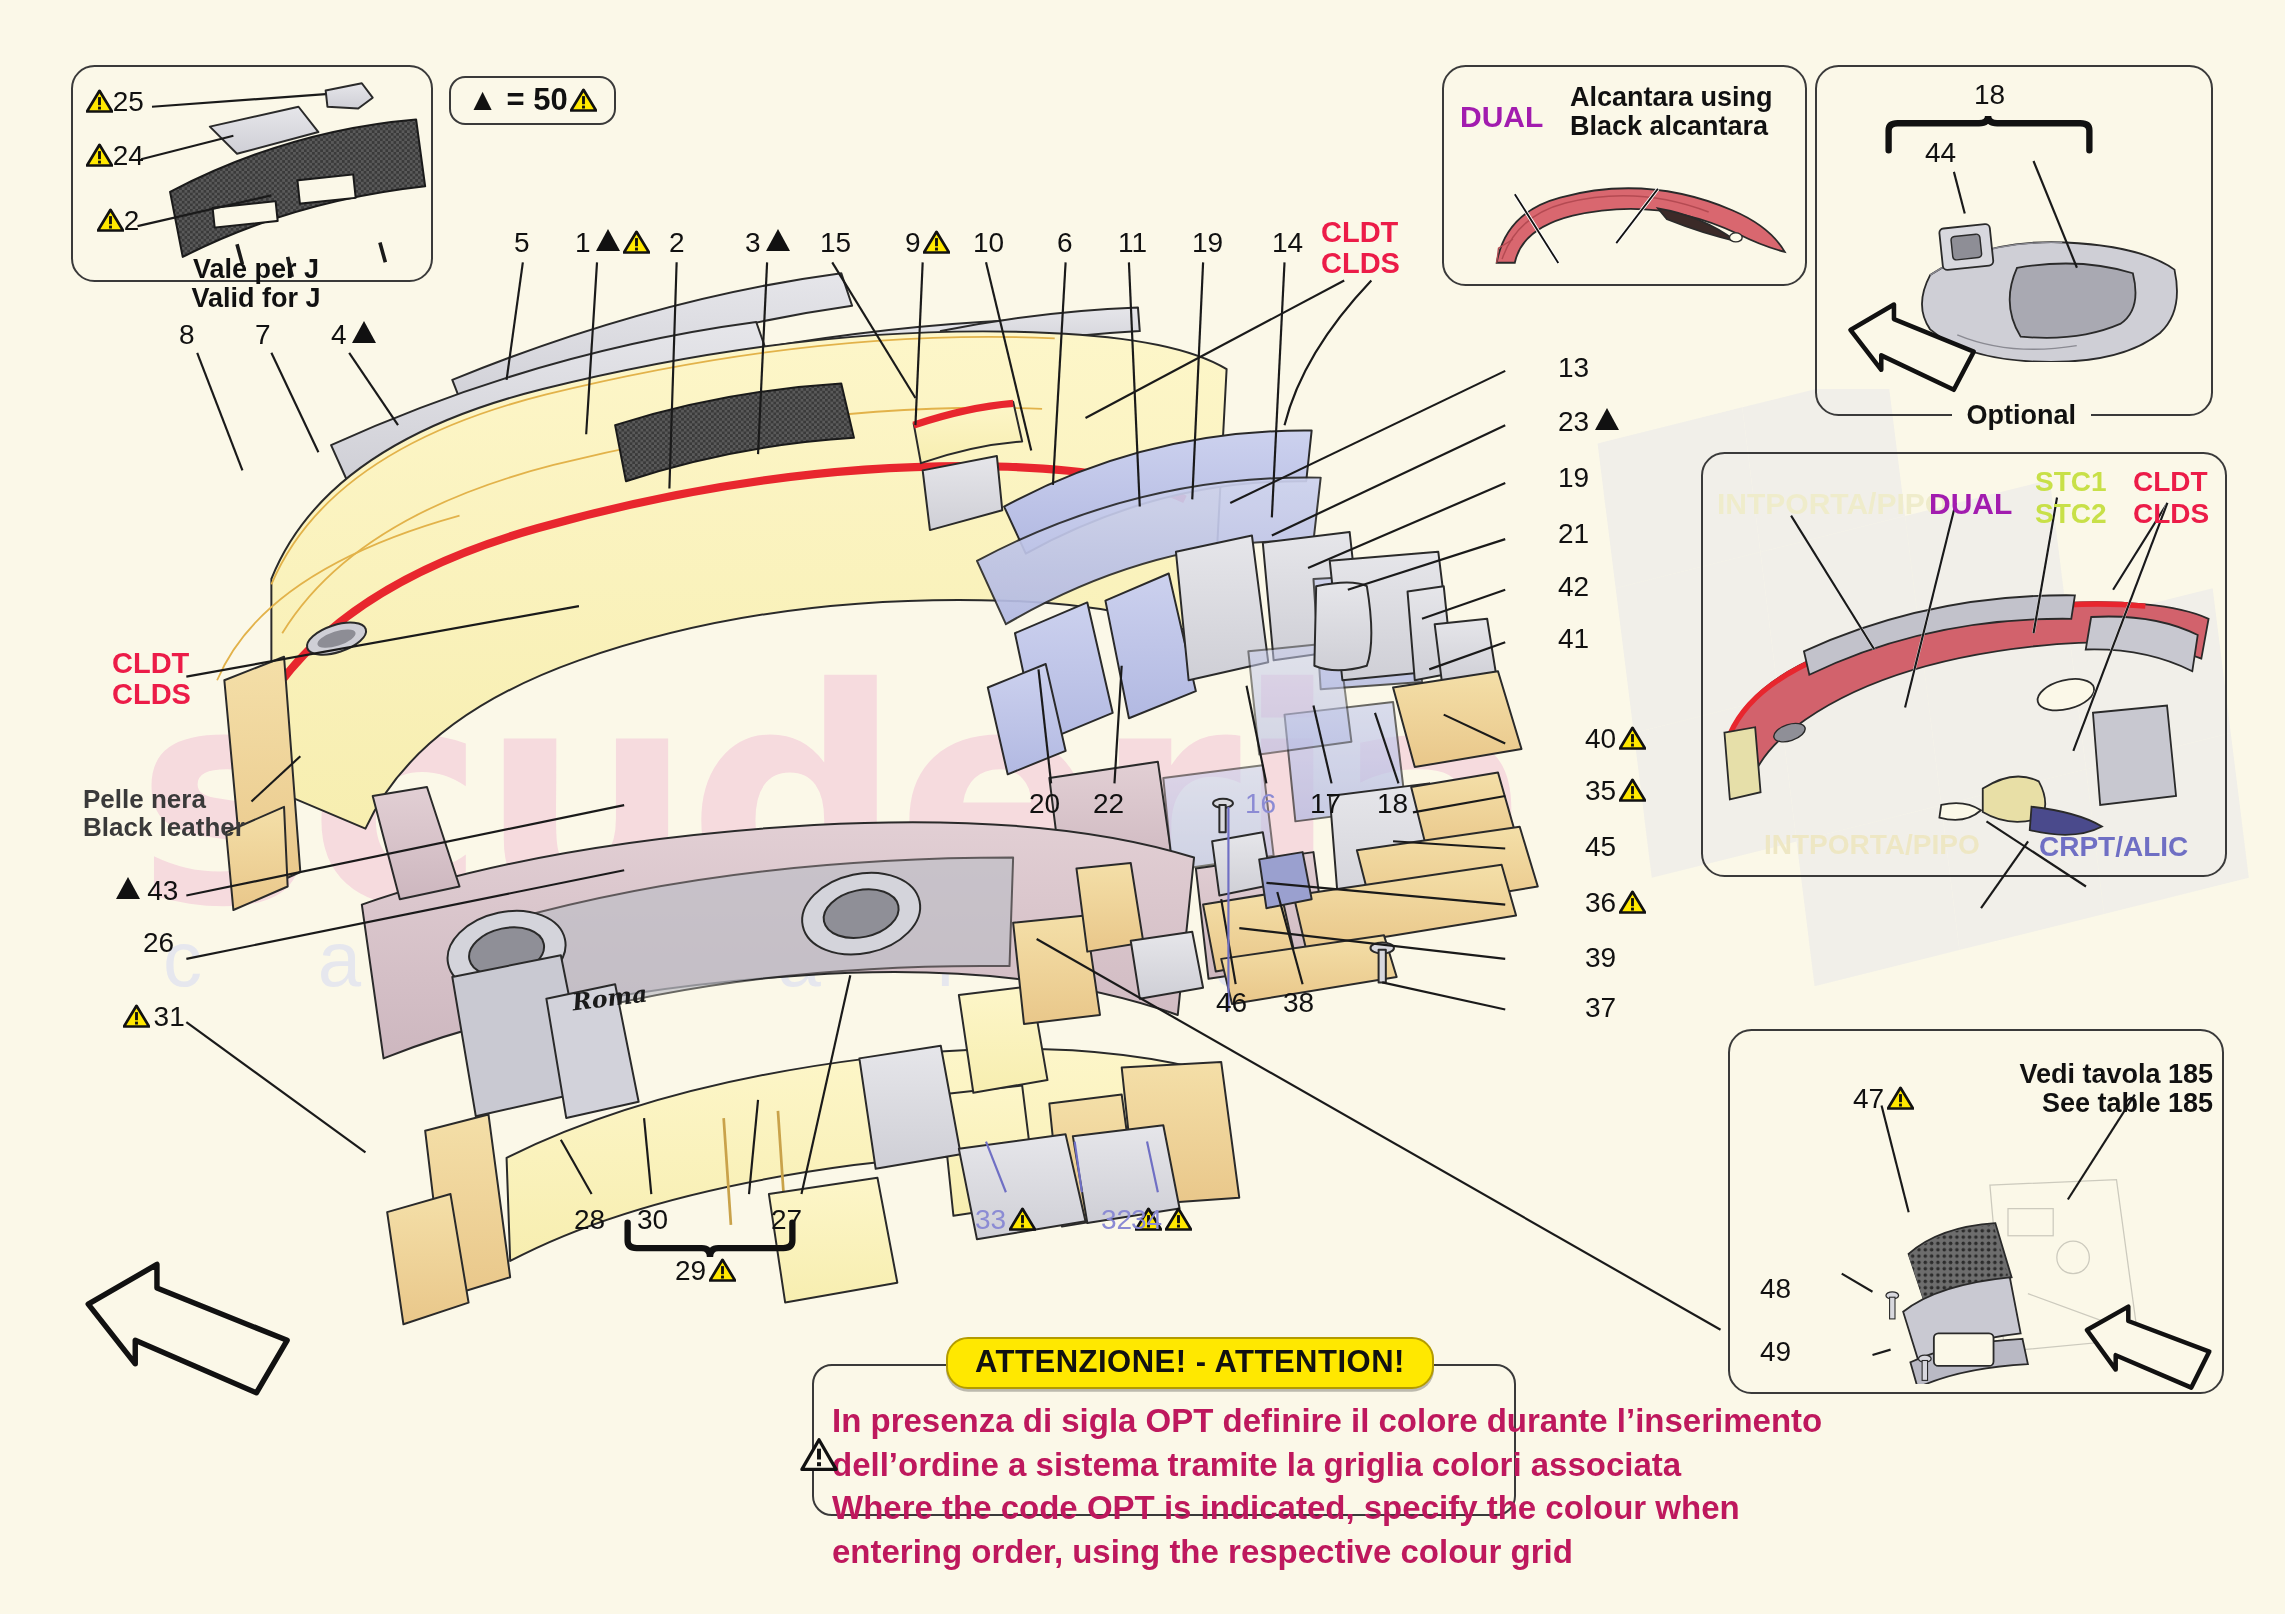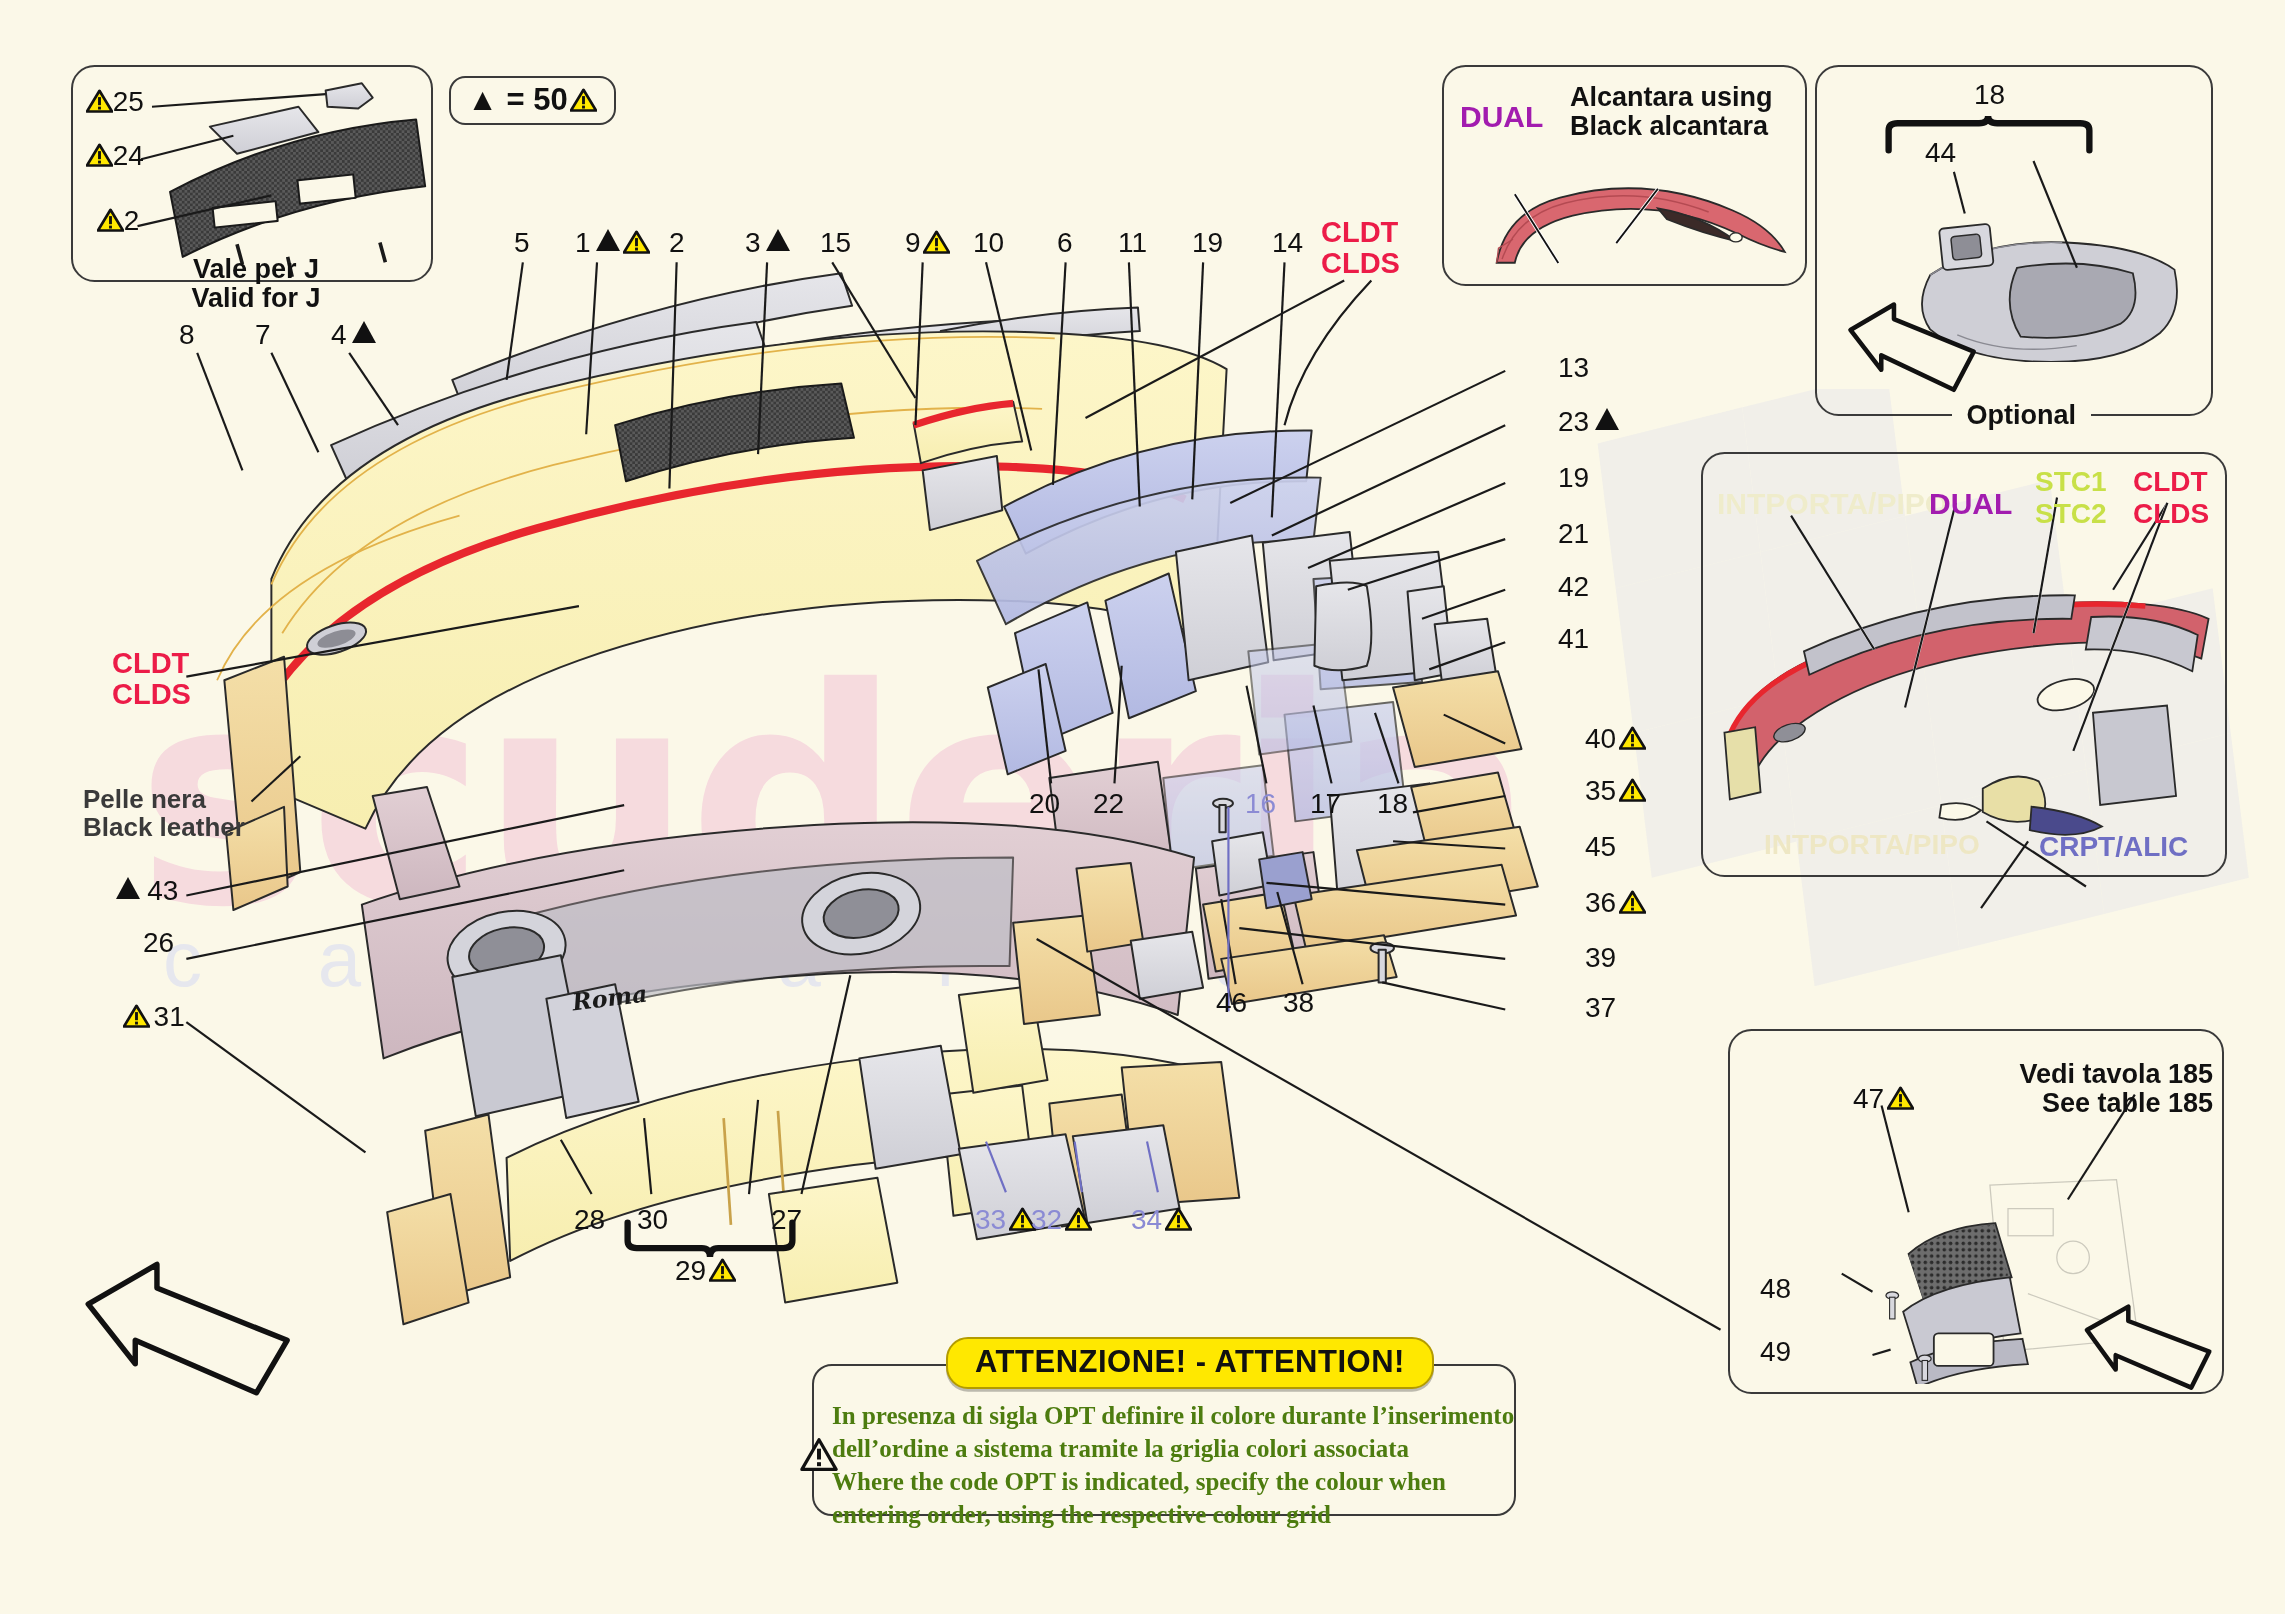--- a/index.html
+++ b/index.html
@@ -93,24 +93,23 @@
     border:2.7px solid #b39b00;
     border-radius:22px;
     padding:4.5px 27px 7.2px 27px;
     font-size:31px;font-weight:700;color:#111;
     letter-spacing:0.5px;
     z-index:9;
     box-shadow:0 2.7px 0 rgba(0,0,0,.25);
   }
   .att-body{
     position:absolute;
-    font-size:25px;font-weight:700;color:#4d7c0f;
+    font-size:33px;font-weight:700;color:#be185d;
     line-height:1.32;
     z-index:9;
-    font-family:Liberation Serif, serif;
   }
   .eq-box{
     position:absolute;
     border:2.7px solid #3a3a3a;border-radius:16.3px;
     padding:3.6px 16.3px 5.4px 16.3px;
     font-size:31px;font-weight:700;color:#111;
     z-index:8;background:#fbf8e8;
   }
   .brace{position:absolute;z-index:8;}
   .roma{
@@ -621,21 +620,21 @@
         </svg></span>
   </div>
   <div class="lbl num" style="left:771px;top:1205px;">27</div>
   <div class="lbl num blueline" style="left:975px;top:1205px;">
     <span>33</span><span class="warn"><svg viewBox="0 0 30 27">
           <path d="M15 2 L29 25 L1 25 Z" fill="#ffe800" stroke="#111" stroke-width="3" stroke-linejoin="round"></path>
           <rect x="13.4" y="9" width="3.2" height="9" fill="#111"></rect>
           <rect x="13.4" y="19.6" width="3.2" height="3.2" fill="#111"></rect>
         </svg></span>
   </div>
-  <div class="lbl num blueline" style="left:1031px;top:1205px;">
+  <div class="lbl num blueline" style="left:1101px;top:1205px;">
     <span>32</span><span class="warn"><svg viewBox="0 0 30 27">
           <path d="M15 2 L29 25 L1 25 Z" fill="#ffe800" stroke="#111" stroke-width="3" stroke-linejoin="round"></path>
           <rect x="13.4" y="9" width="3.2" height="9" fill="#111"></rect>
           <rect x="13.4" y="19.6" width="3.2" height="3.2" fill="#111"></rect>
         </svg></span>
   </div>
   <div class="lbl num blueline" style="left:1131px;top:1205px;">
     <span>34</span><span class="warn"><svg viewBox="0 0 30 27">
           <path d="M15 2 L29 25 L1 25 Z" fill="#ffe800" stroke="#111" stroke-width="3" stroke-linejoin="round"></path>
           <rect x="13.4" y="9" width="3.2" height="9" fill="#111"></rect>

